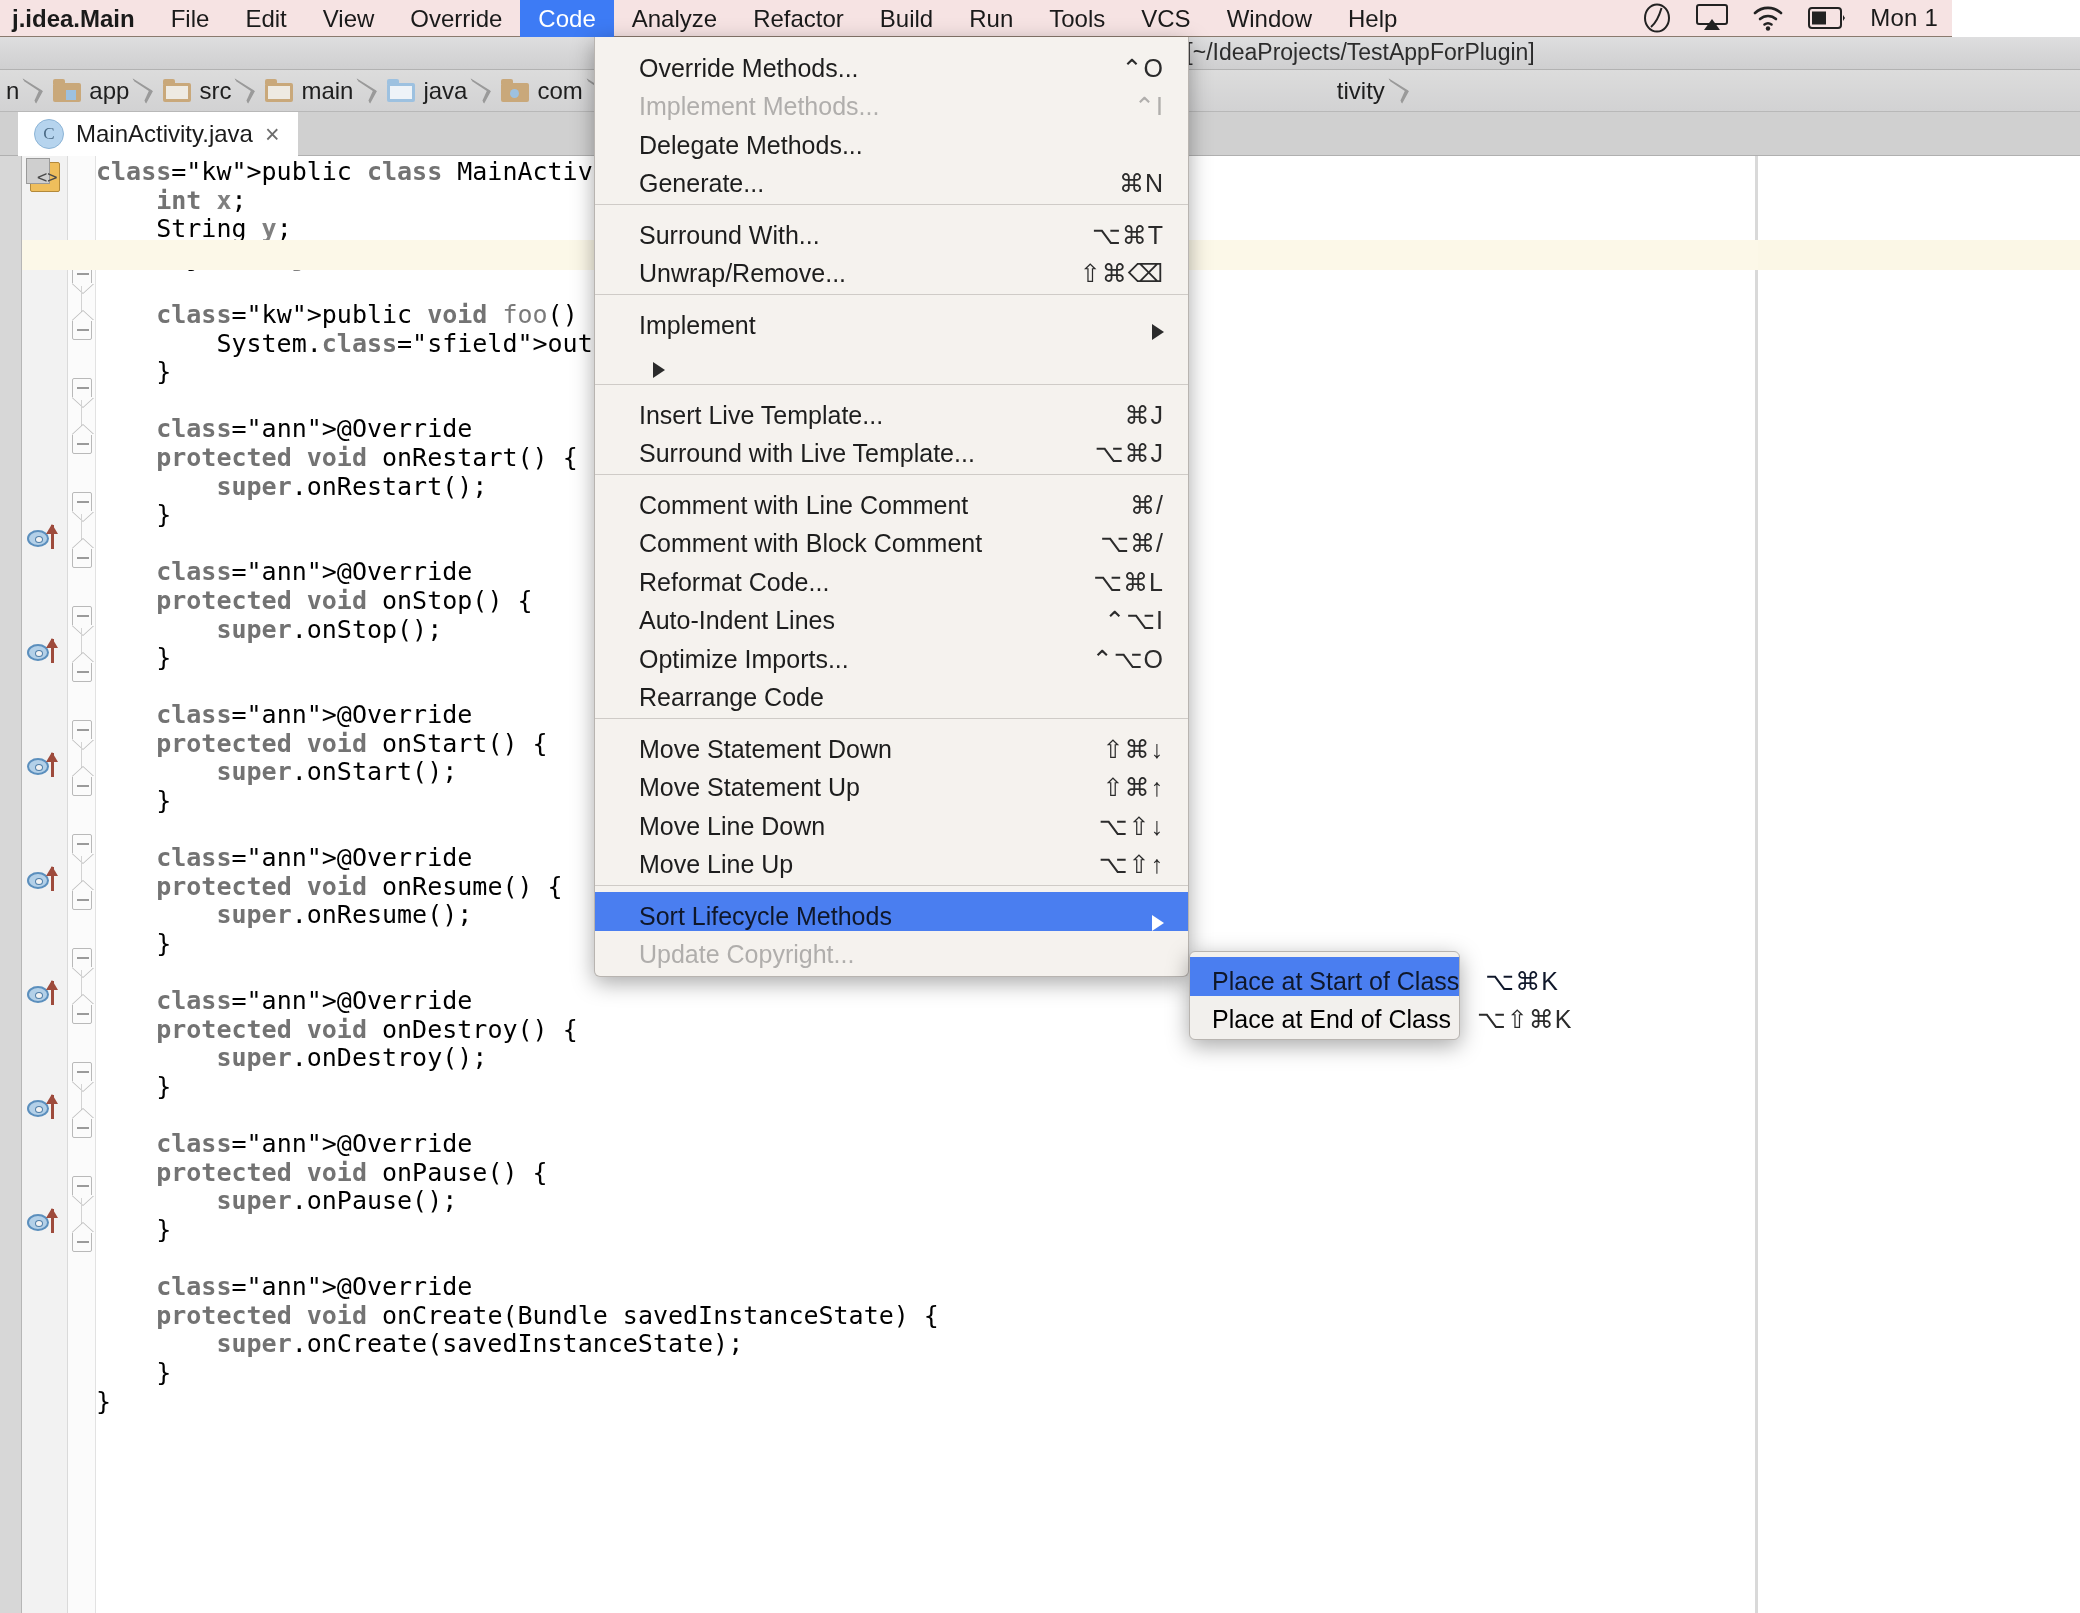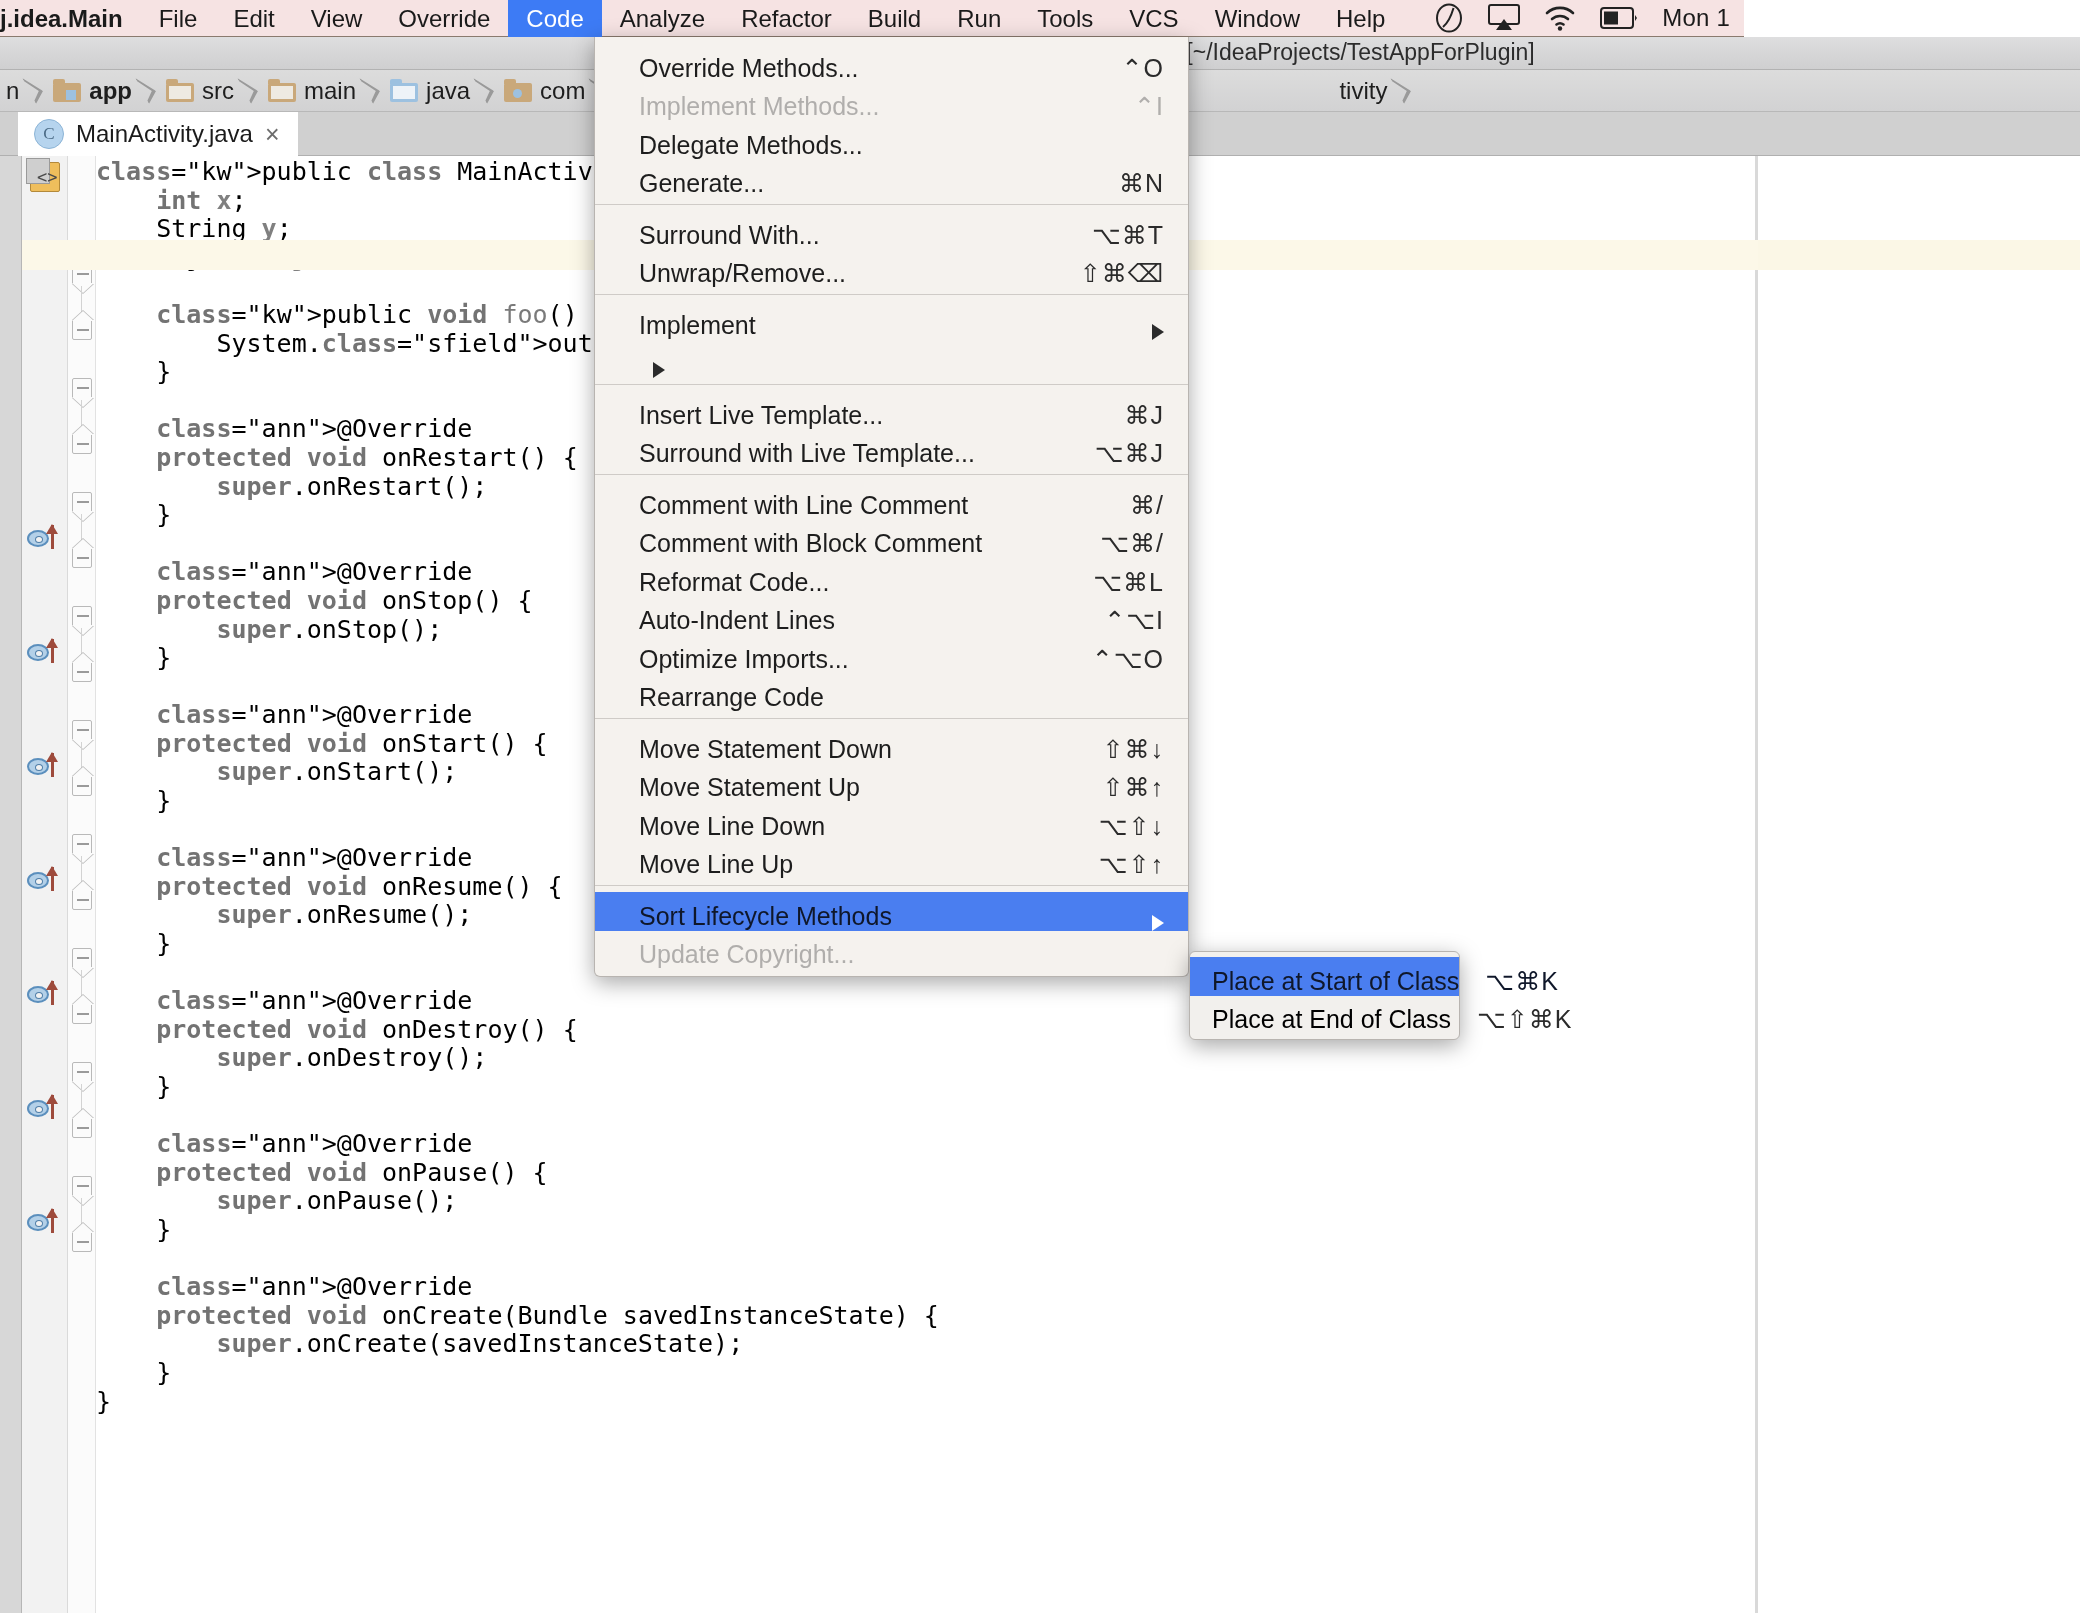--- a/index.html
+++ b/index.html
@@ -6,27 +6,28 @@
   html,body { width:2080px; height:1613px; overflow:hidden; }
   body {
     font-family: "Liberation Sans", sans-serif;
     background:#ffffff;
     position:relative;
     -webkit-font-smoothing: antialiased;
   }
 
   
   #menubar{
-    position:absolute; left:0; top:0; width:1744px; height:37px;
+    position:absolute; left:0; top:0; width:1952px; height:37px;
     background:#f6e3e3;
     border-bottom:1px solid #8a7a6e;
     display:flex; align-items:center;
     font-size:24px; color:#1a1a1a;
     white-space:nowrap;
     z-index:60;
+    padding-left:12px;
   }
   #menubar .mi{ padding:0 18px; height:37px; line-height:37px; }
   #menubar .mi.appname{ font-weight:bold; padding-left:0; }
   #menubar .mi.active{ background:#3d7bf5; color:#fff; }
   #menubar .spacer{ flex:1 1 auto; }
   #menubar .status{ display:flex; align-items:center; gap:24px; padding-right:10px;}
   #menubar .clockdate{ font-size:24px; padding-right:4px; letter-spacing:.2px;}
 
   .svgico{ display:block; }
 
@@ -47,21 +48,21 @@
     position:absolute; left:0; top:70px; width:2080px; height:42px;
     background:linear-gradient(#dcdcdc,#d2d2d3);
     border-bottom:1px solid #b8b8b8;
     display:flex; align-items:center;
     font-size:24px; color:#1e1e1e;
     white-space:nowrap; overflow:hidden;
     z-index:5;
   }
   #breadcrumbs .crumb{ display:flex; align-items:center; gap:8px; padding:0 6px; height:42px;}
   #breadcrumbs .crumb .lbl{ line-height:42px;}
-  #breadcrumbs .crumb.bold .lbl{ font-weight:bold; }
+  #breadcrumbs .crumb.bold .lbl{ font-weight:normal; }
   #breadcrumbs .sep{ width:22px; height:42px; position:relative; flex:0 0 auto;}
   #breadcrumbs .sep::after{
     content:""; position:absolute; left:4px; top:8px; width:14px;height:26px;
     border-right:2px solid #9a9a9a; border-top:2px solid #9a9a9a;
     transform:skewX(28deg) ; border-radius:1px;
     clip-path: polygon(0 0,100% 50%,0 100%, 0 88%, 70% 50%, 0 12%);
     border:0; background:#9a9a9a;
   }
   .folder{ width:28px;height:23px; position:relative; flex:0 0 auto;}
   .folder .tab{position:absolute;left:0;top:0;width:12px;height:5px;border-radius:2px 2px 0 0;}

